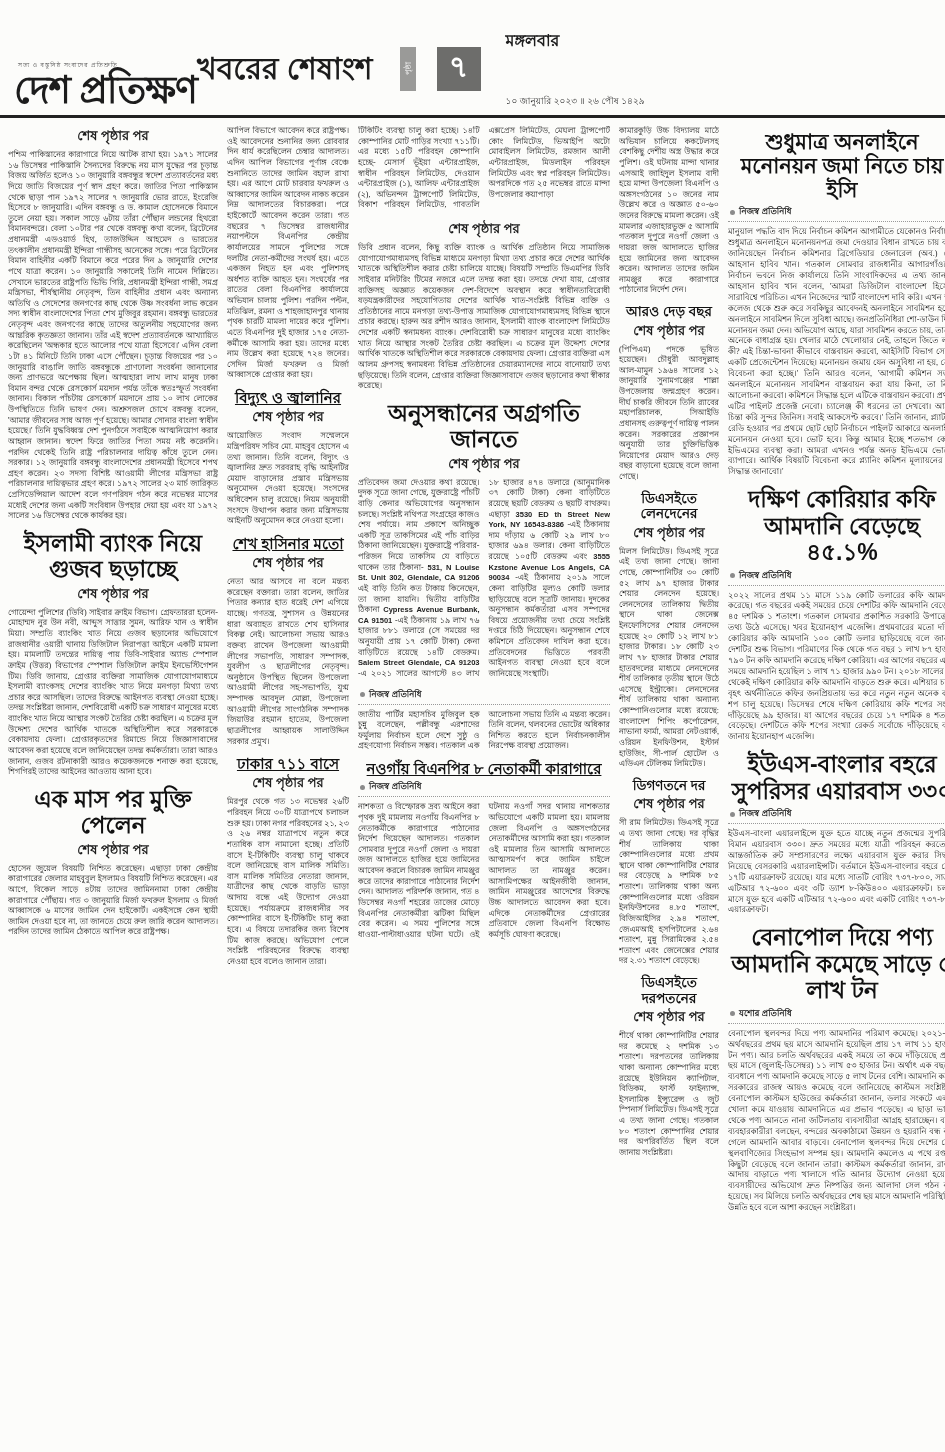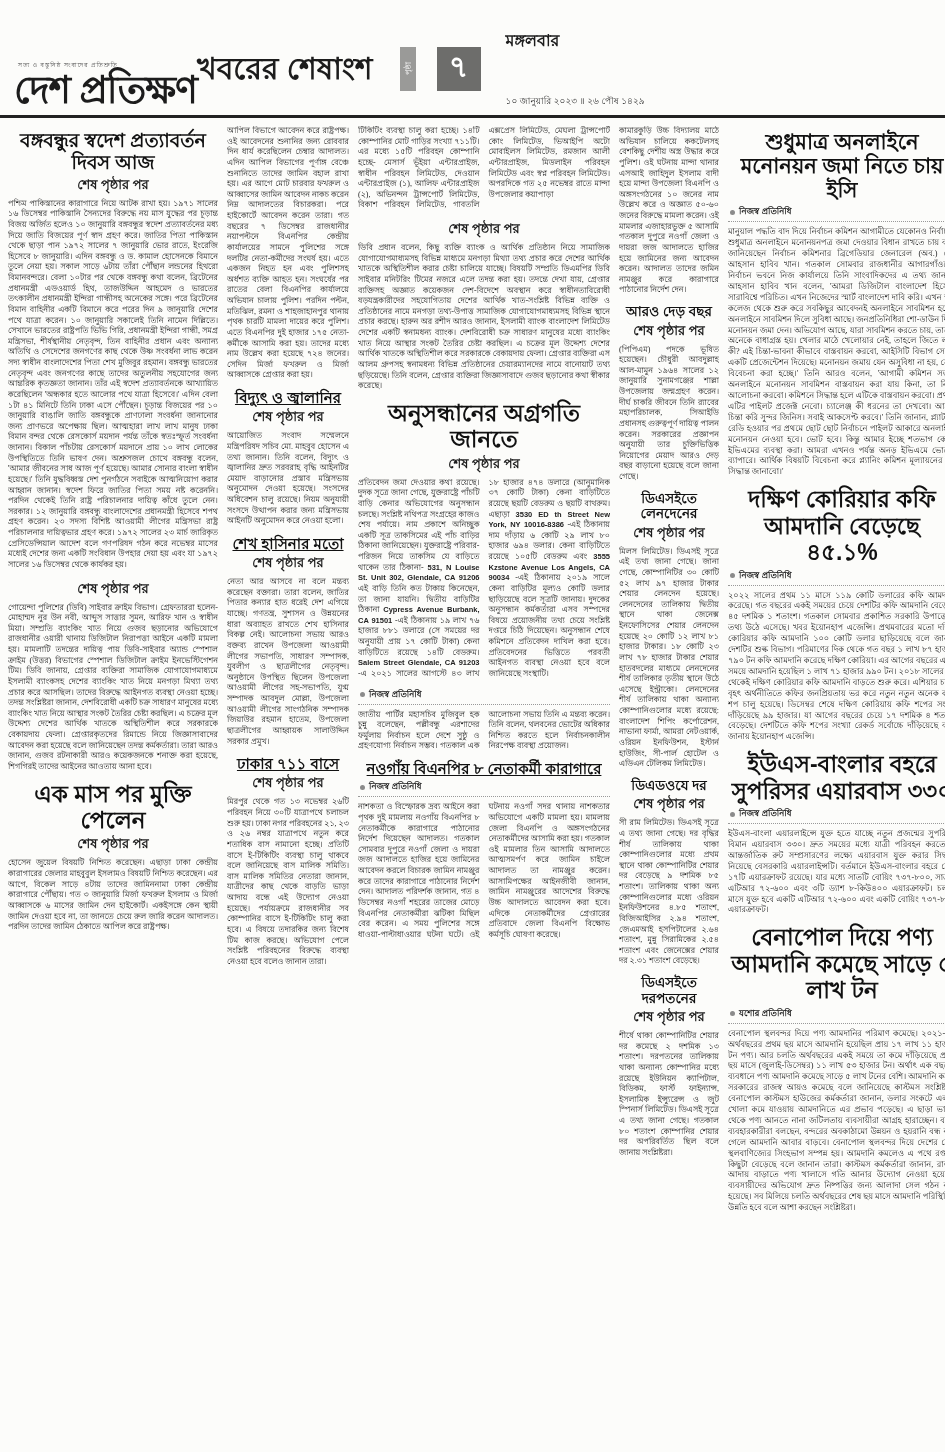--- a/index.html
+++ b/index.html
@@ -104,25 +104,25 @@
         <div class="day">মঙ্গলবার</div>
         <div class="date">১০ জানুয়ারি ২০২৩ ॥ ২৬ পৌষ ১৪২৯</div>
       </div>
     </div>
   </div>
 
   <div class="page-body">
 
     <div class="col colA">
       <div class="art">
-        <div class="hl hl-xl">বঙ্গবন্ধুর স্বদেশ প্রত্যাবর্তন দিবস আজ</div>
         <div class="cont-tag">শেষ পৃষ্ঠার পর</div>
         <div class="body-txt">পশ্চিম পাকিস্তানের কারাগারে নিয়ে আটক রাখা হয়। ১৯৭১ সালের ১৬ ডিসেম্বর পাকিস্তানি সৈন্যদের বিরুদ্ধে নয় মাস যুদ্ধের পর চূড়ান্ত বিজয় অর্জিত হলেও ১০ জানুয়ারি বঙ্গবন্ধুর স্বদেশ প্রত্যাবর্তনের মধ্য দিয়ে জাতি বিজয়ের পূর্ণ স্বাদ গ্রহণ করে। জাতির পিতা পাকিস্তান থেকে ছাড়া পান ১৯৭২ সালের ৭ জানুয়ারি ভোর রাতে, ইংরেজি হিসেবে ৮ জানুয়ারি। এদিন বঙ্গবন্ধু ও ড. কামাল হোসেনকে বিমানে তুলে নেয়া হয়। সকাল সাড়ে ৬টায় তাঁরা পৌঁছান লন্ডনের হিথরো বিমানবন্দরে। বেলা ১০টার পর থেকে বঙ্গবন্ধু কথা বলেন, ব্রিটেনের প্রধানমন্ত্রী এডওয়ার্ড হিথ, তাজউদ্দিন আহমেদ ও ভারতের তৎকালীন প্রধানমন্ত্রী ইন্দিরা গান্ধীসহ অনেকের সঙ্গে। পরে ব্রিটেনের বিমান বাহিনীর একটি বিমানে করে পরের দিন ৯ জানুয়ারি দেশের পথে যাত্রা করেন।  ১০ জানুয়ারি সকালেই তিনি নামেন দিল্লিতে। সেখানে ভারতের রাষ্ট্রপতি ভিভি গিরি, প্রধানমন্ত্রী ইন্দিরা গান্ধী, সমগ্র মন্ত্রিসভা, শীর্ষস্থানীয় নেতৃবৃন্দ, তিন বাহিনীর প্রধান এবং অন্যান্য অতিথি ও সেদেশের জনগণের কাছ থেকে উষ্ণ সংবর্ধনা লাভ করেন সদ্য স্বাধীন বাংলাদেশের পিতা শেখ মুজিবুর রহমান। বঙ্গবন্ধু ভারতের নেতৃবৃন্দ এবং জনগণের কাছে তাদের অতুলনীয় সহযোগের জন্য আন্তরিক কৃতজ্ঞতা জানান। তাঁর এই স্বদেশ প্রত্যাবর্তনকে আখ্যায়িত করেছিলেন 'অন্ধকার হতে আলোর পথে যাত্রা হিসেবে।'  এদিন বেলা ১টা ৪১ মিনিটে তিনি ঢাকা এসে পৌঁছেন। চূড়ান্ত বিজয়ের পর ১০ জানুয়ারি বাঙালি জাতি বঙ্গবন্ধুকে প্রাণঢালা সংবর্ধনা জানানোর জন্য প্রাণভরে অপেক্ষায় ছিল। আত্মহারা লাখ লাখ মানুষ ঢাকা বিমান বন্দর থেকে রেসকোর্স ময়দান পর্যন্ত তাঁকে স্বতঃস্ফূর্ত সংবর্ধনা জানান। বিকাল পাঁচটায় রেসকোর্স ময়দানে প্রায় ১০ লাখ লোকের উপস্থিতিতে তিনি ভাষণ দেন। অশ্রুসজল চোখে বঙ্গবন্ধু বলেন, 'আমার জীবনের সাধ আজ পূর্ণ হয়েছে। আমার সোনার বাংলা স্বাধীন হয়েছে।' তিনি যুদ্ধবিধ্বস্ত দেশ পুনর্গঠনে সবাইকে আত্মনিয়োগ করার আহ্বান জানান।  স্বদেশ ফিরে জাতির পিতা সময় নষ্ট করেননি। পরদিন থেকেই তিনি রাষ্ট্র পরিচালনার দায়িত্ব কাঁধে তুলে নেন। সরকার। ১২ জানুয়ারি বঙ্গবন্ধু বাংলাদেশের প্রধানমন্ত্রী হিসেবে শপথ গ্রহণ করেন। ২৩ সদস্য বিশিষ্ট আওয়ামী লীগের মন্ত্রিসভা রাষ্ট্র পরিচালনার দায়িত্বভার গ্রহণ করে। ১৯৭২ সালের ২৩ মার্চ জারিকৃত প্রেসিডেন্সিয়াল আদেশ বলে গণপরিষদ গঠন করে নভেম্বর মাসের মধ্যেই দেশের জন্য একটি সংবিধান উপহার দেয়া হয় এবং যা ১৯৭২ সালের ১৬ ডিসেম্বর থেকে কার্যকর হয়।</div>
       </div>
       <div class="art">
+        <div class="hl hl-lg">ইসলামী ব্যাংক নিয়ে গুজব ছড়াচ্ছে</div>
         <div class="cont-tag">শেষ পৃষ্ঠার পর</div>
         <div class="body-txt">গোয়েন্দা পুলিশের (ডিবি) সাইবার ক্রাইম বিভাগ। গ্রেফতাররা হলেন- মোহাম্মদ নুর উন নবী, আব্দুস সাত্তার সুমন, আরিফ খান ও স্বাধীন মিয়া। সম্প্রতি ব্যাংকিং খাত নিয়ে গুজব ছড়ানোর অভিযোগে রাজধানীর ওয়ারী থানায় ডিজিটাল নিরাপত্তা আইনে একটি মামলা হয়। মামলাটি তদন্তের দায়িত্ব পায় ডিবি-সাইবার অ্যান্ড স্পেশাল ক্রাইম (উত্তর) বিভাগের স্পেশাল ডিজিটাল ক্রাইম ইনভেস্টিগেশন টিম।  ডিবি জানায়, গ্রেপ্তার ব্যক্তিরা সামাজিক যোগাযোগমাধ্যমে ইসলামী ব্যাংকসহ দেশের ব্যাংকিং খাত নিয়ে মনগড়া মিথ্যা তথ্য প্রচার করে আসছিল। তাদের বিরুদ্ধে আইনগত ব্যবস্থা নেওয়া হচ্ছে। তদন্ত সংশ্লিষ্টরা জানান, দেশবিরোধী একটি চক্র সাধারণ মানুষের মধ্যে ব্যাংকিং খাত নিয়ে আস্থার সংকট তৈরির চেষ্টা করছিল। এ চক্রের মূল উদ্দেশ্য দেশের আর্থিক খাতকে অস্থিতিশীল করে সরকারকে বেকায়দায় ফেলা। গ্রেপ্তারকৃতদের রিমান্ডে নিয়ে জিজ্ঞাসাবাদের আবেদন করা হয়েছে বলে জানিয়েছেন তদন্ত কর্মকর্তারা। তারা আরও জানান, গুজব রটনাকারী আরও কয়েকজনকে শনাক্ত করা হয়েছে, শিগগিরই তাদের আইনের আওতায় আনা হবে।</div>
       </div>
       <div class="art">
         <div class="hl hl-lg">এক মাস পর মুক্তি পেলেন</div>
         <div class="cont-tag">শেষ পৃষ্ঠার পর</div>
         <div class="body-txt">হোসেন জুয়েল বিষয়টি নিশ্চিত করেছেন। এছাড়া ঢাকা কেন্দ্রীয় কারাগারের জেলার মাহবুবুল ইসলামও বিষয়টি নিশ্চিত করেছেন। এর আগে, বিকেল সাড়ে ৪টায় তাদের জামিননামা ঢাকা কেন্দ্রীয় কারাগারে পৌঁছায়। গত ৩ জানুয়ারি মির্জা ফখরুল ইসলাম ও মির্জা আব্বাসকে ৬ মাসের জামিন দেন হাইকোর্ট। একইসঙ্গে কেন স্থায়ী জামিন দেওয়া হবে না, তা জানতে চেয়ে রুল জারি করেন আদালত। পরদিন তাদের জামিন ঠেকাতে আপিল করে রাষ্ট্রপক্ষ।</div>
       </div>
     </div>
 
@@ -159,21 +159,21 @@
         <div class="hl hl-lg">অনুসন্ধানের অগ্রগতি জানতে</div>
         <div class="cont-tag">শেষ পৃষ্ঠার পর</div>
         <div class="body-txt two-col">
           <span>প্রতিবেদন জমা দেওয়ার কথা রয়েছে। দুদক সূত্রে জানা গেছে, যুক্তরাষ্ট্রে পাঁচটি বাড়ি কেনার অভিযোগের অনুসন্ধান চলছে। সংশ্লিষ্ট নথিপত্র সংগ্রহের কাজও শেষ পর্যায়ে। নাম প্রকাশে অনিচ্ছুক একটি সূত্র তাকসিমের এই পাঁচ বাড়ির ঠিকানা জানিয়েছেন। যুক্তরাষ্ট্রে পরিবার-পরিজন নিয়ে তাকসিম যে বাড়িতে থাকেন তার ঠিকানা-</span>
           <b>531, N Louise St. Unit 302, Glendale, CA 91206</b>
           <span>এই বাড়ি তিনি কত টাকায় কিনেছেন, তা জানা যায়নি। দ্বিতীয় বাড়িটির ঠিকানা</span>
           <b>Cypress Avenue Burbank, CA 91501</b>
           <span>-এই ঠিকানায় ১৯ লাখ ৭৬ হাজার ৮৮১ ডলারে (সে সময়ের দর অনুযায়ী প্রায় ১৭ কোটি টাকা) কেনা বাড়িটিতে রয়েছে ১৪টি বেডরুম।</span>
           <b>Salem Street Glendale, CA 91203</b>
           <span>-এ ২০২১ সালের আগস্টে ৪৩ লাখ ১৮ হাজার ৪৭৪ ডলারে (আনুমানিক ৩৭ কোটি টাকা) কেনা বাড়িটিতে রয়েছে ছয়টি বেডরুম ও ছয়টি বাথরুম। এছাড়া</span>
-          <b>3530 ED th Street New York, NY 10016-8386</b>
+          <b>3530 ED th Street New York, NY 16543-8386</b>
           <span>-এই ঠিকানায় দাম দাঁড়ায় ৬ কোটি ২৯ লাখ ৮০ হাজার ৬৯৪ ডলার। কেনা বাড়িটিতে রয়েছে ১০৫টি বেডরুম এবং</span>
           <b>3555 Kzstone Avenue Los Angels, CA 90034</b>
           <span>-এই ঠিকানায় ২০১৯ সালে কেনা বাড়িটির মূল্যও কোটি ডলার ছাড়িয়েছে বলে সূত্রটি জানায়। দুদকের অনুসন্ধান কর্মকর্তারা এসব সম্পদের বিষয়ে প্রয়োজনীয় তথ্য চেয়ে সংশ্লিষ্ট দপ্তরে চিঠি দিয়েছেন। অনুসন্ধান শেষে কমিশনে প্রতিবেদন দাখিল করা হবে। প্রতিবেদনের ভিত্তিতে পরবর্তী আইনগত ব্যবস্থা নেওয়া হবে বলে জানিয়েছে সংস্থাটি।</span>
         </div>
       </div>
       <div class="art">
         <div class="byline">
           <span class="dot"></span>
           <span>নিজস্ব প্রতিনিধি</span>
         </div>
@@ -199,21 +199,21 @@
         <div class="hl hl-sm">আরও দেড় বছর</div>
         <div class="cont-tag">শেষ পৃষ্ঠার পর</div>
         <div class="body-txt">(পিপিএম) পদকে ভূষিত হয়েছেন। চৌধুরী আবদুল্লাহ আল-মামুন ১৯৬৪ সালের ১২ জানুয়ারি সুনামগঞ্জের শাল্লা উপজেলায় জন্মগ্রহণ করেন। দীর্ঘ চাকরি জীবনে তিনি র‌্যাবের মহাপরিচালক, সিআইডি প্রধানসহ গুরুত্বপূর্ণ দায়িত্ব পালন করেন। সরকারের প্রজ্ঞাপন অনুযায়ী তার চুক্তিভিত্তিক নিয়োগের মেয়াদ আরও দেড় বছর বাড়ানো হয়েছে বলে জানা গেছে।</div>
       </div>
       <div class="art">
         <div class="hl hl-sm">ডিএসইতে লেনদেনের</div>
         <div class="cont-tag">শেষ পৃষ্ঠার পর</div>
         <div class="body-txt">মিলস লিমিটেড। ডিএসই সূত্রে এই তথ্য জানা গেছে। জানা গেছে, কোম্পানিটির ৩০ কোটি ৫২ লাখ ৯৭ হাজার টাকার শেয়ার লেনদেন হয়েছে। লেনদেনের তালিকায় দ্বিতীয় স্থানে থাকা জেনেক্স ইনফোসিসের শেয়ার লেনদেন হয়েছে ২০ কোটি ১২ লাখ ৮১ হাজার টাকার। ১৮ কোটি ২৩ লাখ ৭৮ হাজার টাকার শেয়ার হাতবদলের মাধ্যমে লেনদেনের শীর্ষ তালিকার তৃতীয় স্থানে উঠে এসেছে ইন্ট্রাকো। লেনদেনের শীর্ষ তালিকায় থাকা অন্যান্য কোম্পানিগুলোর মধ্যে রয়েছে: বাংলাদেশ শিপিং কর্পোরেশন, নাভানা ফার্মা, আমরা নেটওয়ার্ক, ওরিয়ন ইনফিউশন, ইস্টার্ন হাউজিং, সী-পার্ল হোটেল ও এডিএন টেলিকম লিমিটেড।</div>
       </div>
       <div class="art">
-        <div class="hl hl-sm">ডিএডওযে দর</div>
+        <div class="hl hl-sm">ডিগণতনে দর</div>
         <div class="cont-tag">শেষ পৃষ্ঠার পর</div>
         <div class="body-txt">সী রাম লিমিটেড। ডিএসই সূত্রে এ তথ্য জানা গেছে। দর বৃদ্ধির শীর্ষ তালিকায় থাকা কোম্পানিগুলোর মধ্যে প্রথম স্থানে থাকা কোম্পানিটির শেয়ার দর বেড়েছে ৯ দশমিক ৮৫ শতাংশ। তালিকায় থাকা অন্য কোম্পানিগুলোর মধ্যে ওরিয়ন ইনফিউশনের ৪.৮৫ শতাংশ, বিজিআইসির ২.৯৪ শতাংশ, জেএমআই হসপিটালের ২.৬৪ শতাংশ, মুন্নু সিরামিকের ২.৫৪ শতাংশ এবং জেনেক্সের শেয়ার দর ২.৩১ শতাংশ বেড়েছে।</div>
       </div>
       <div class="art">
         <div class="hl hl-sm">ডিএসইতে দরপতনের</div>
         <div class="cont-tag">শেষ পৃষ্ঠার পর</div>
         <div class="body-txt">শীর্ষে থাকা কোম্পানিটির শেয়ার দর কমেছে ২ দশমিক ১৩ শতাংশ। দরপতনের তালিকায় থাকা অন্যান্য কোম্পানির মধ্যে রয়েছে ইউনিয়ন ক্যাপিটাল, বিডিকম, ফার্স্ট ফাইন্যান্স, ইসলামিক ইন্স্যুরেন্স ও জুট স্পিনার্স লিমিটেড। ডিএসই সূত্রে এ তথ্য জানা গেছে। গতকাল ৮০ শতাংশ কোম্পানির শেয়ার দর অপরিবর্তিত ছিল বলে জানায় সংশ্লিষ্টরা।</div>
       </div>
     </div>
 

